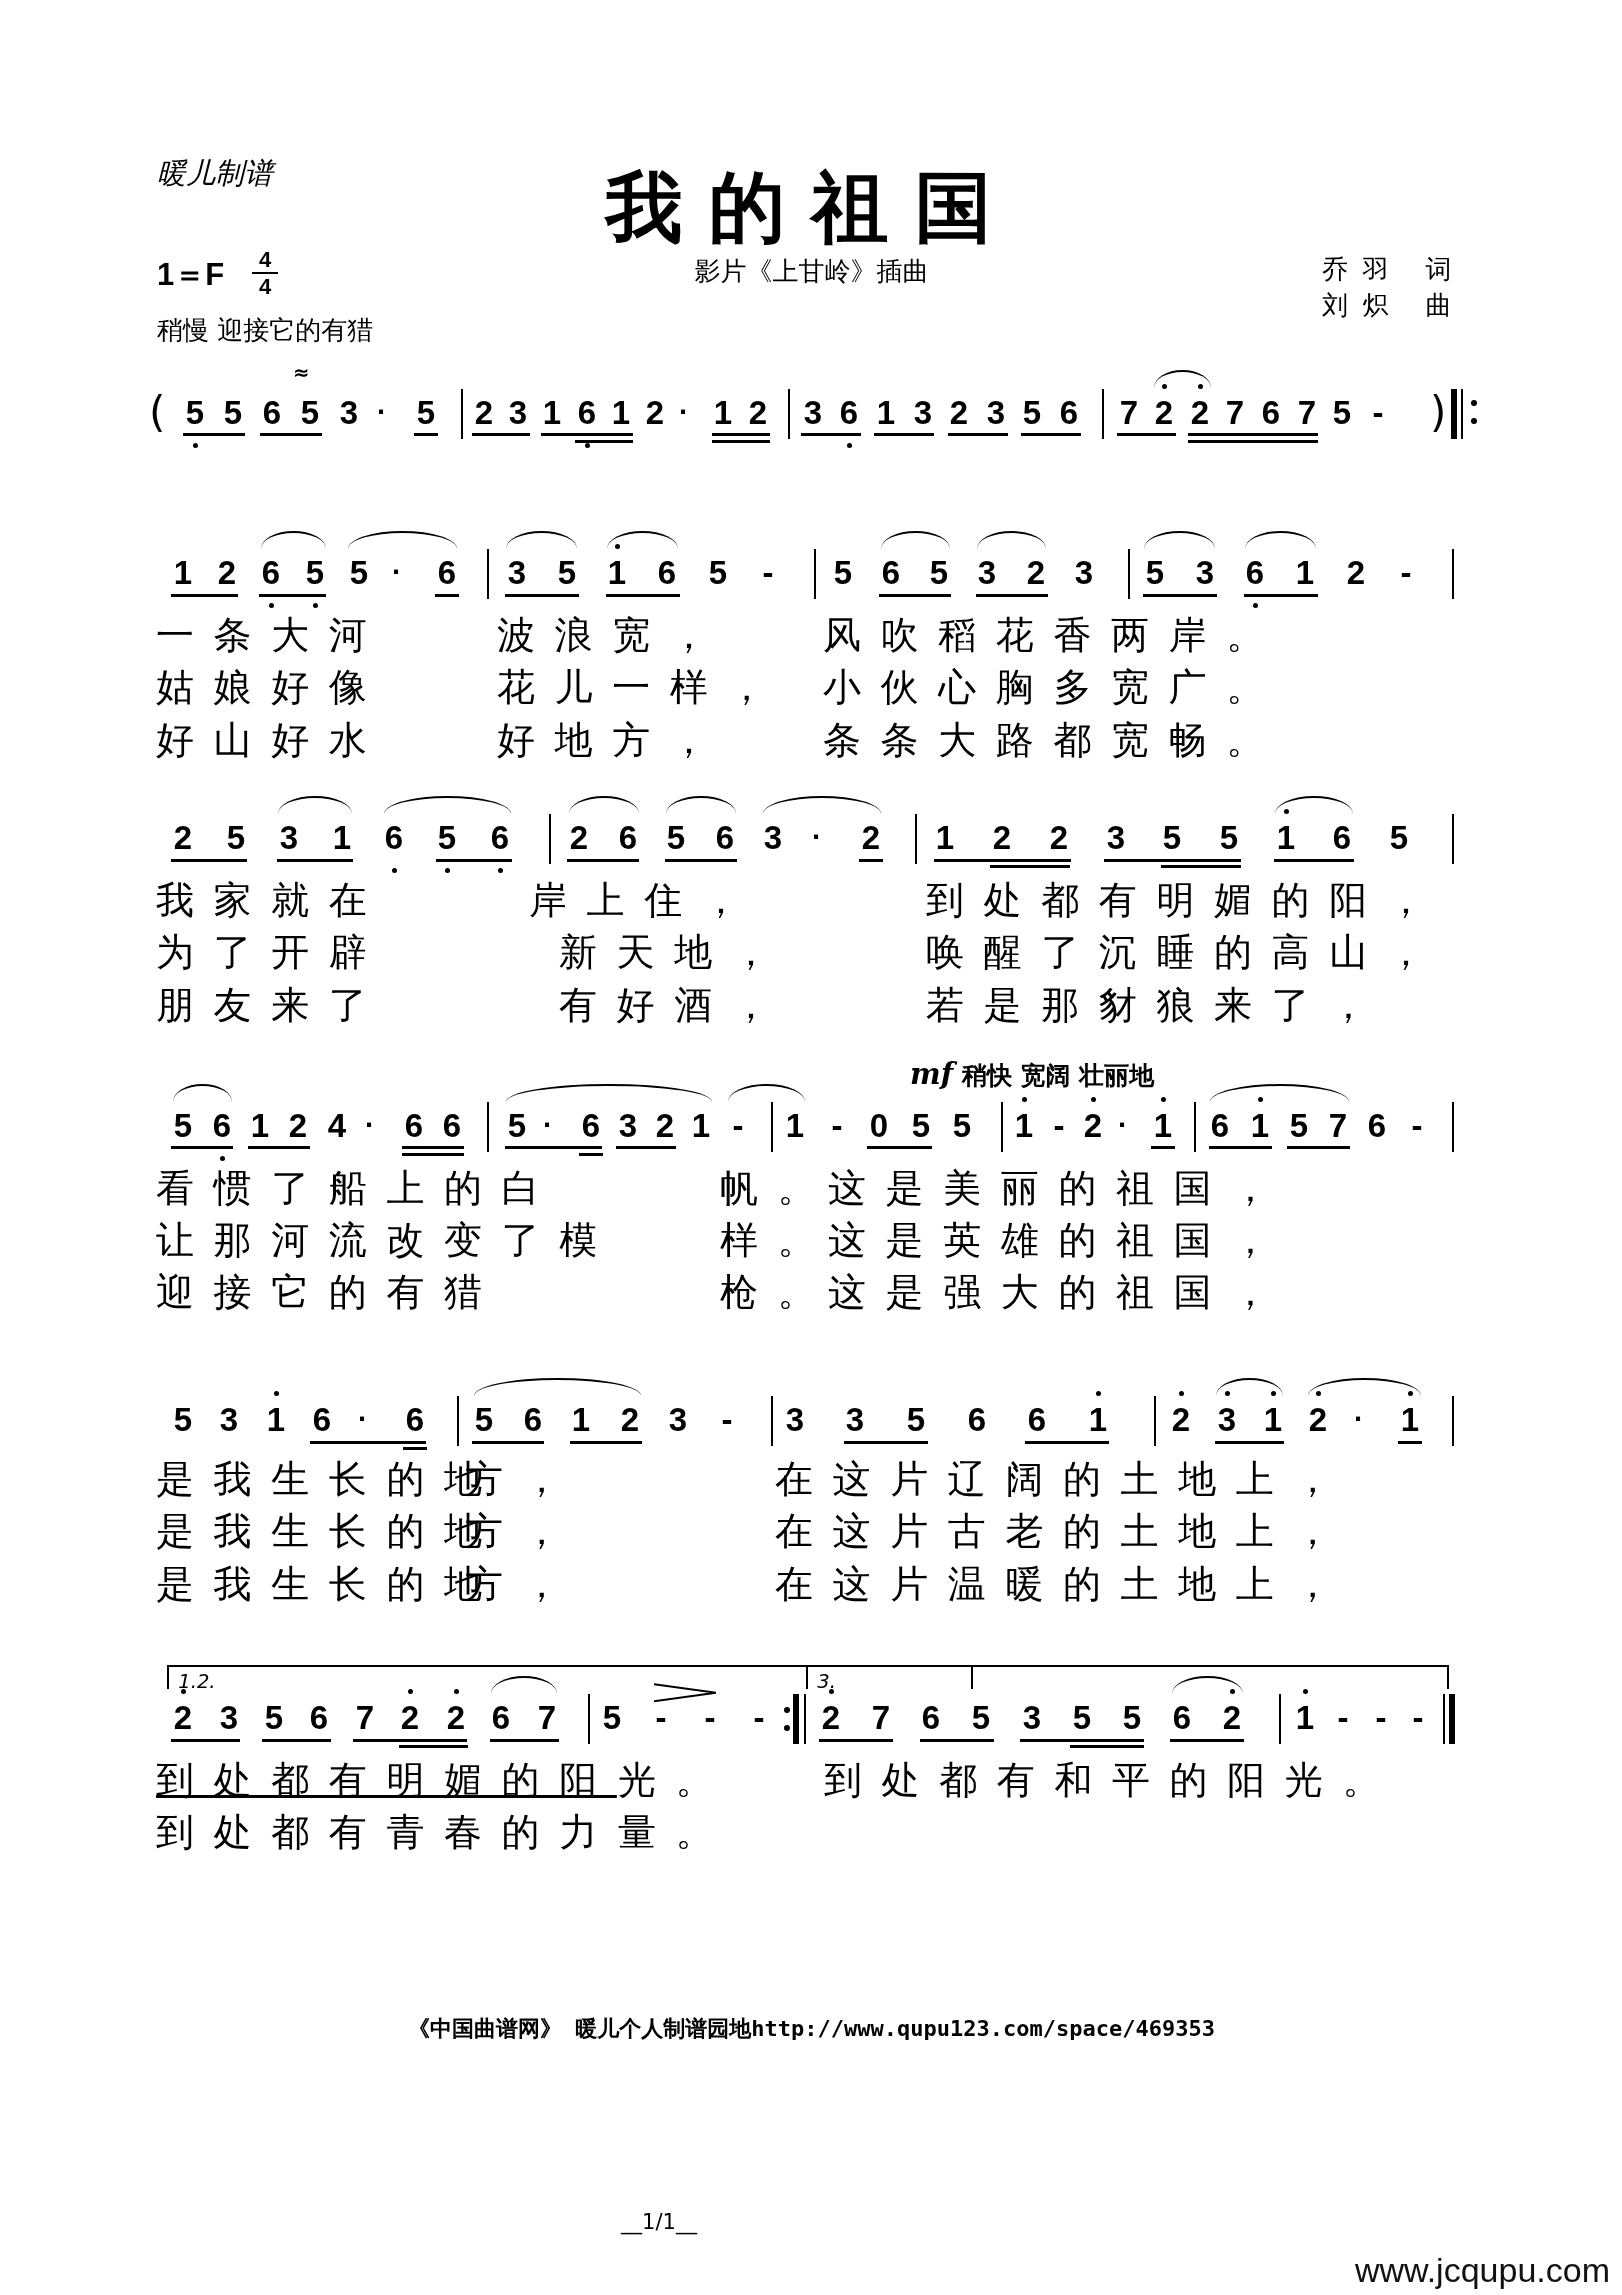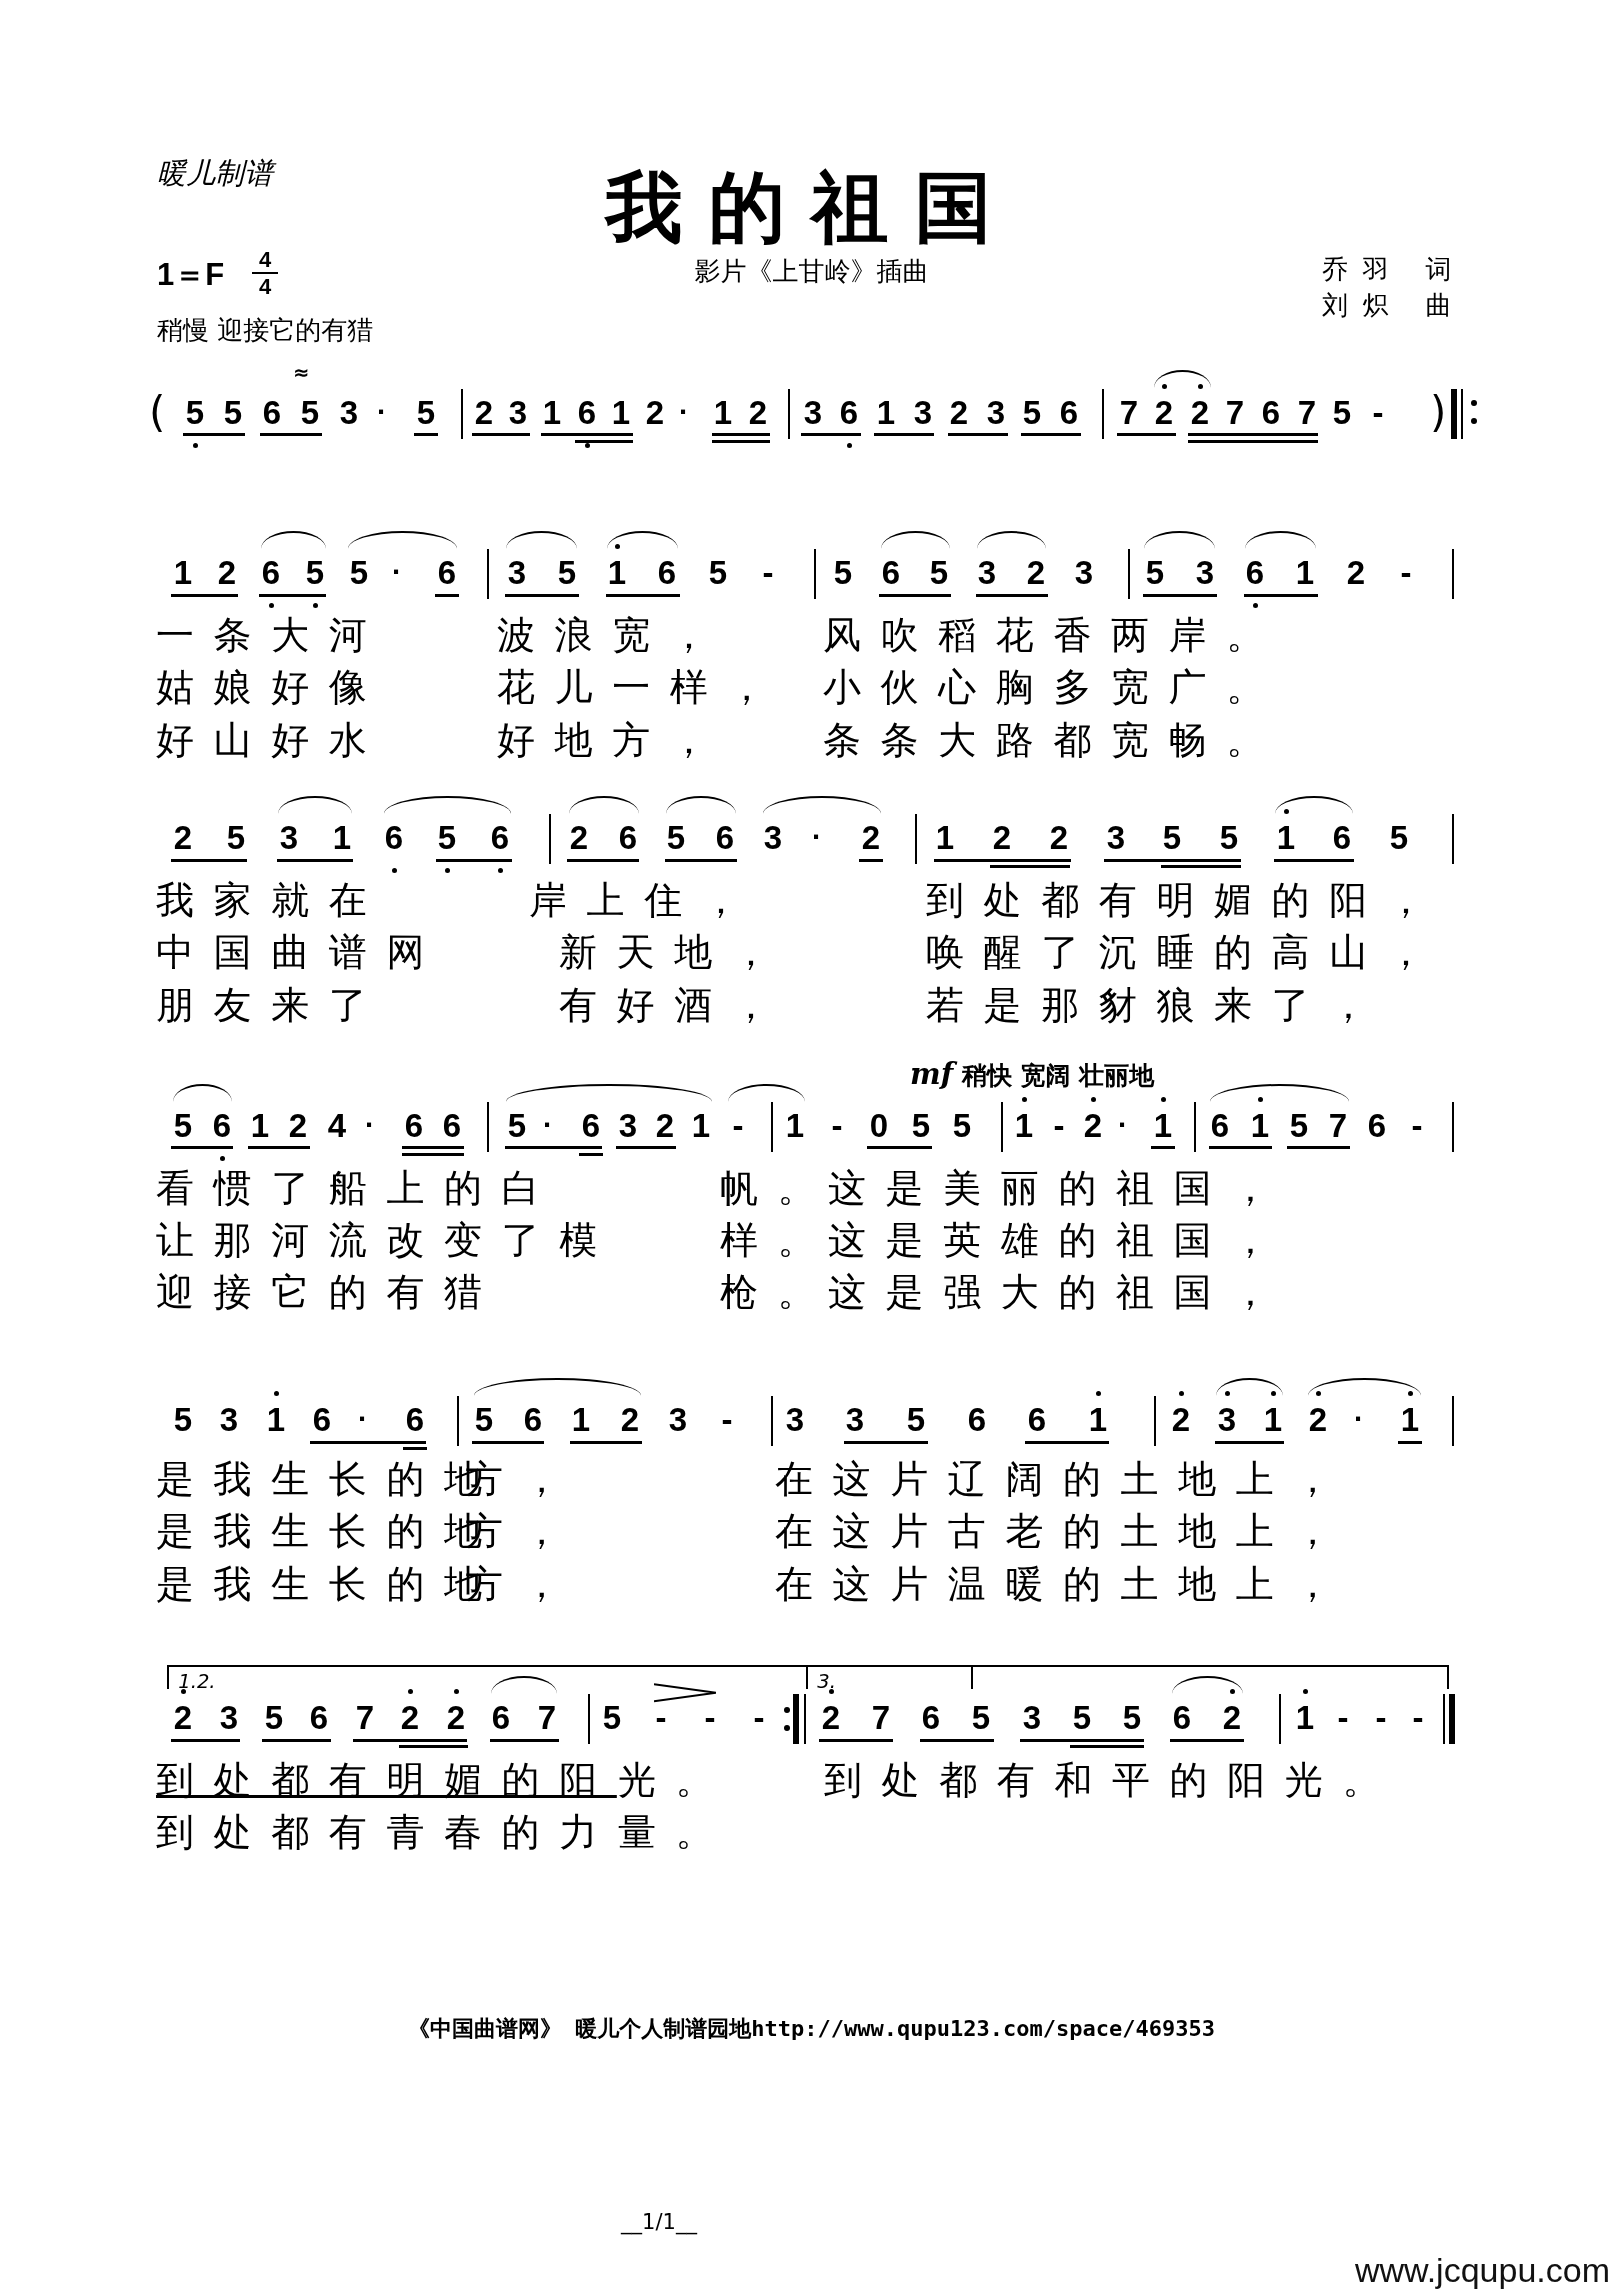--- a/index.html
+++ b/index.html
@@ -210,21 +210,21 @@
     <div class="bar" style="left: 1452px; top: 814px;"></div>
     <div class="slur" style="left: 278px; width: 74px; top: 796px;"></div>
     <div class="slur" style="left: 384px; width: 127px; top: 796px;"></div>
     <div class="slur" style="left: 569px; width: 70px; top: 796px;"></div>
     <div class="slur" style="left: 666px; width: 70px; top: 796px;"></div>
     <div class="slur" style="left: 763px; width: 118px; top: 796px;"></div>
     <div class="slur" style="left: 1275px; width: 78px; top: 796px;"></div>
     <div class="lyric" style="left: 156px; top: 877px; letter-spacing: 19.6px;">我家就在</div>
     <div class="lyric" style="left: 529px; top: 877px; letter-spacing: 19.6px;">岸上住，</div>
     <div class="lyric" style="left: 926px; top: 877px; letter-spacing: 19.6px;">到处都有明媚的阳，</div>
-    <div class="lyric" style="left: 156px; top: 929px; letter-spacing: 19.6px;">中国曲谱网</div>
+    <div class="lyric" style="left: 156px; top: 929px; letter-spacing: 19.6px;">为了开辟</div>
     <div class="lyric" style="left: 559px; top: 929px; letter-spacing: 19.6px;">新天地，</div>
     <div class="lyric" style="left: 926px; top: 929px; letter-spacing: 19.6px;">唤醒了沉睡的高山，</div>
     <div class="lyric" style="left: 156px; top: 982px; letter-spacing: 19.6px;">朋友来了</div>
     <div class="lyric" style="left: 559px; top: 982px; letter-spacing: 19.6px;">有好酒，</div>
     <div class="lyric" style="left: 926px; top: 982px; letter-spacing: 19.6px;">若是那豺狼来了，</div>
     <div class="note" style="left: 170px; top: 1106px;">5</div>
     <div class="note" style="left: 209px; top: 1106px;">6<span class="dot-dn"></span></div>
     <div class="note" style="left: 247px; top: 1106px;">1</div>
     <div class="note" style="left: 285px; top: 1106px;">2</div>
     <div class="note" style="left: 324px; top: 1106px;">4</div>

